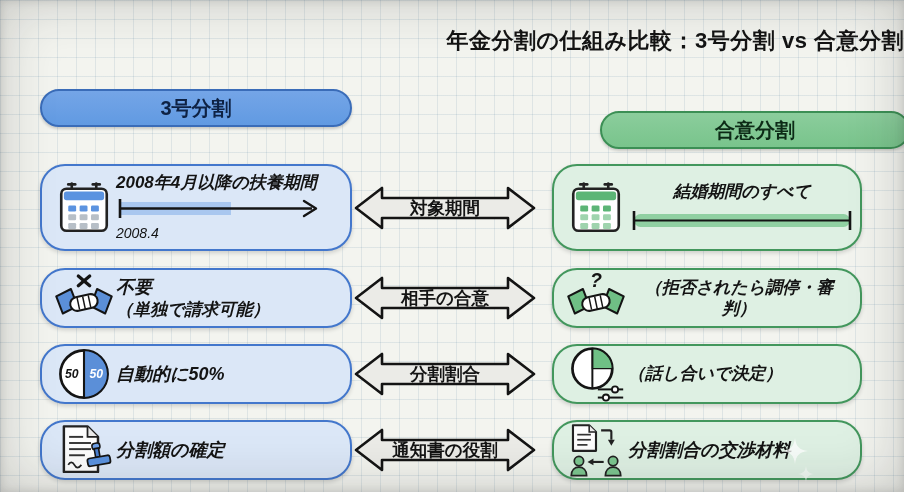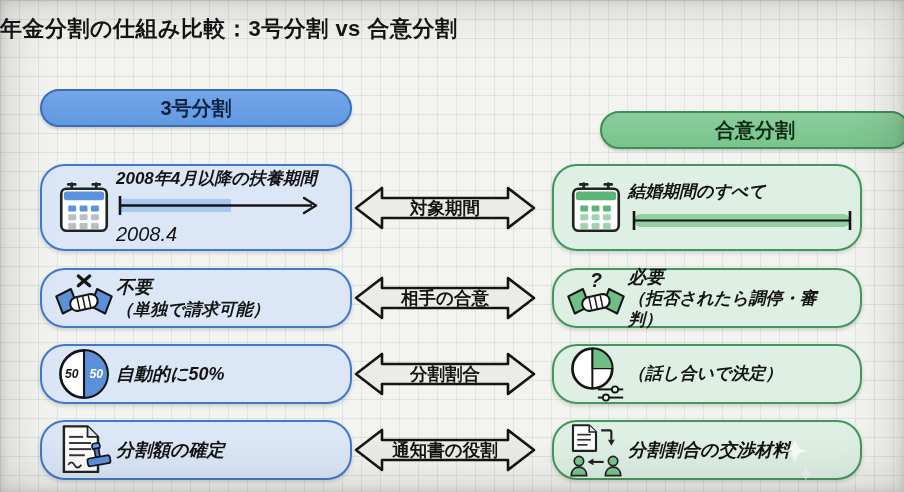--- a/index.html
+++ b/index.html
@@ -16,22 +16,22 @@
       linear-gradient(rgba(110,145,170,.16) 1px, transparent 1px),
       linear-gradient(90deg, rgba(110,145,170,.16) 1px, transparent 1px);
     background-size:19px 19px;
     color:#151515;
   }
   .vignette{
     position:absolute;inset:0;pointer-events:none;z-index:50;
     box-shadow:inset 0 0 55px rgba(30,30,30,.22), inset 0 0 10px rgba(30,30,30,.15);
   }
   .title{
-    position:absolute;top:14px;left:0;width:100%;
-    text-align:left;font-size:22px;font-weight:700;
+    position:absolute;top:26px;left:0;width:100%;
+    text-align:right;font-size:22px;font-weight:700;
     letter-spacing:.5px;margin:0;color:#141414;
   }
   .content{
     position:absolute;top:67px;left:40px;width:822px;
   }
   .grid-row{
     display:grid;
     grid-template-columns:312px 200px 310px;
     align-items:center;
   }
@@ -48,31 +48,31 @@
   .compare-row{margin-bottom:16px;}
   .row-1{margin-bottom:17px;}
   .card{
     border-radius:25px;border:2.5px solid;box-sizing:border-box;
     display:flex;align-items:center;
     padding:6px 10px 6px 10px;
     box-shadow:0 2px 4px rgba(0,0,0,.16);
     font-style:italic;
   }
   .card-blue{background:#dbe7f7;border-color:#4377cc;}
-  .card-green{background:#def0e3;border-color:#43975d;}
+  .card-green{background:#def0e3;border-color:#43975d;text-align:center;}
   .h-tall{height:87px;}
   .h-std{height:60px;}
   .icon-wrap{
     width:64px;min-width:64px;display:flex;align-items:center;justify-content:center;
   }
   .card-body{display:flex;flex-direction:column;justify-content:center;line-height:1.25;}
   .card-title{font-size:17px;font-weight:700;color:#141414;}
   .card-subtitle{font-size:17px;font-weight:700;color:#141414;}
   .big{font-size:18px;}
-  .timeline-label{font-size:20px;font-weight:400;color:#141414;margin-top:3px;}
+  .timeline-label{font-size:14px;font-weight:400;color:#141414;margin-top:3px;}
   .arrow-cell{display:flex;align-items:center;justify-content:flex-start;}
   .arrow-svg text{
     font-family:"Liberation Sans","DejaVu Sans",sans-serif;
     font-size:17.5px;font-weight:700;fill:#141414;
   }
   .pie-num{font-family:"Liberation Sans","DejaVu Sans",sans-serif;font-size:14px;font-weight:700;}
   .q-mark{font-family:"Liberation Sans","DejaVu Sans",sans-serif;font-size:24px;font-weight:700;fill:#141414;}
   .sparkle{position:absolute;z-index:40;pointer-events:none;}
 </style>
 </head>
@@ -207,21 +207,20 @@
             <polygon points="72,30 54,21 46,42 64,51" fill="#6fbf85" stroke="#141414" stroke-width="2.5" stroke-linejoin="round"></polygon>
             <g transform="rotate(-12 38 38)">
               <rect x="21" y="29" width="34" height="17" rx="8.5" fill="#fff" stroke="#141414" stroke-width="2.5"></rect>
               <line x1="31" y1="30" x2="31" y2="45" stroke="#141414" stroke-width="1.8"></line>
               <line x1="38" y1="30" x2="38" y2="46" stroke="#141414" stroke-width="1.8"></line>
               <line x1="45" y1="30" x2="45" y2="45" stroke="#141414" stroke-width="1.8"></line>
             </g>
           </svg>
         </div>
         <div class="card-body">
-          <div class="card-title big">必要</div>
           <div class="card-subtitle">（拒否されたら調停・審判）</div>
         </div>
       </div>
     </div>
 
     <div class="grid-row compare-row">
       <div class="card card-blue h-std">
         <div class="icon-wrap">
           <svg width="56" height="56" viewBox="0 0 64 64">
             <circle cx="32" cy="32" r="27" fill="#fff" stroke="#141414" stroke-width="3"></circle>

